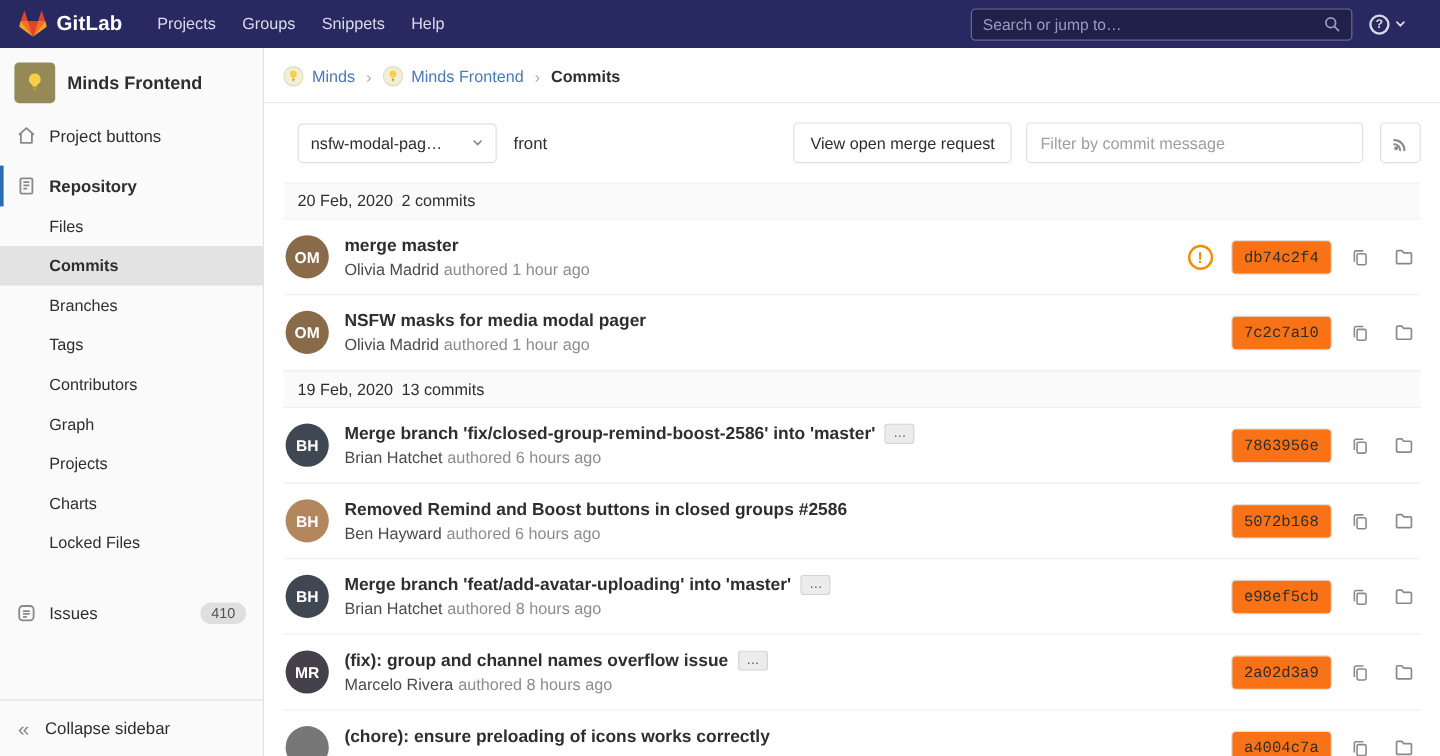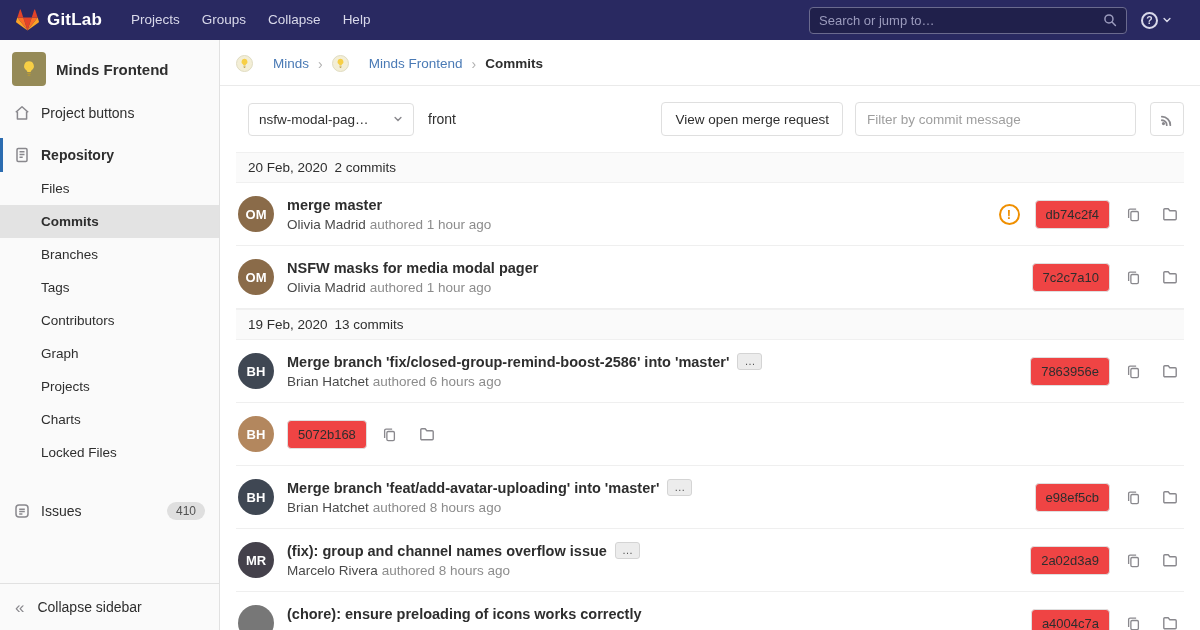--- a/index.html
+++ b/index.html
@@ -37,21 +37,21 @@
   .sub-item{display:block;padding:9px 14px 9px 41px;font-size:13.5px;color:#2e2e2e;}
   .sub-item.active{background:#e3e3e3;font-weight:700;}
   .issues-item{margin-top:24px;}
   .badge{margin-left:auto;background:#dfdfdf;color:#525252;border-radius:10px;padding:2px 9px;font-size:12px;}
   .collapse-btn{margin-top:auto;border-top:1px solid #e1e1e1;height:47px;display:flex;align-items:center;gap:13px;padding:0 15px;font-size:14px;color:#2e2e2e;cursor:pointer;}
   .collapse-glyph{color:#89888d;font-size:17px;line-height:1;}
 
   
   .main{flex:1;display:flex;flex-direction:column;min-width:0;}
   .breadcrumbs{display:flex;align-items:center;gap:9px;padding:15px 16px 13px;border-bottom:1px solid #eaeaea;font-size:13.5px;}
-  .crumb{display:flex;align-items:center;gap:20px;color:#4a7ab5;}
+  .crumb{display:flex;align-items:center;gap:7px;color:#4a7ab5;}
   .crumb.current{color:#2e2e2e;font-weight:600;}
   .crumb-avatar{width:17px;height:17px;border-radius:50%;background:#f3eed6;border:1px solid #e0dcc2;display:flex;align-items:center;justify-content:center;overflow:hidden;}
   .crumb-avatar svg{width:11px;height:11px;}
   .crumb-sep{color:#b0b0b0;font-size:14px;}
 
   .controls{display:flex;align-items:center;padding:16px;gap:14px;}
   .branch-dd{width:166px;height:33px;border:1px solid #dfdfdf;border-radius:4px;background:#fff;display:flex;align-items:center;justify-content:space-between;padding:0 10px;font-size:13.5px;cursor:pointer;gap:6px;margin-left:12px;}
   .branch-label{white-space:nowrap;overflow:hidden;text-overflow:ellipsis;}
   .branch-dd .icon{color:#89888d;flex-shrink:0;}
   .path-label{font-size:14px;}
@@ -66,21 +66,21 @@
   .commit-row{display:flex;align-items:center;gap:13px;padding:13px 0 13px 2px;border-bottom:1px solid #efefef;}
   .c-avatar{width:36px;height:36px;border-radius:50%;flex-shrink:0;display:flex;align-items:center;justify-content:center;color:#fff;font-weight:700;font-size:13px;cursor:pointer;}
   .c-main{flex:1;min-width:0;}
   .c-title{font-weight:700;font-size:14.5px;white-space:nowrap;overflow:hidden;text-overflow:ellipsis;}
   .ellipsis-btn{display:inline-block;margin-left:8px;background:#ececec;border:1px solid #d4d4d4;border-radius:3px;padding:0 6px;font-size:11px;line-height:15px;color:#555;vertical-align:2px;cursor:pointer;font-family:inherit;}
   .c-meta{margin-top:4px;font-size:13.5px;color:#8c8c8c;}
   .c-author{color:#4a4a4a;}
   .c-time{margin-left:4px;}
   .c-right{display:flex;align-items:center;gap:9px;flex-shrink:0;}
   .warn{width:21px;height:21px;border:2px solid #ef8f00;border-radius:50%;color:#ef8f00;font-weight:700;font-size:13px;display:flex;align-items:center;justify-content:center;margin-right:6px;cursor:pointer;line-height:1;}
-  .sha{font-family:Liberation Sans, sans-serif;font-size:13px;border:1px solid #dfdfdf;border-radius:4px;background:#ef4444;padding:6px 10px;color:#2e2e2e;cursor:pointer;}
+  .sha{font-family:Liberation Mono, monospace;font-size:13px;border:1px solid #dfdfdf;border-radius:4px;background:#f97316;padding:6px 10px;color:#2e2e2e;cursor:pointer;}
   .icon-btn{width:28px;height:28px;display:flex;align-items:center;justify-content:center;background:none;border:none;cursor:pointer;}
 </style>
 </head>
 <body>
 
 <nav class="navbar">
   <a class="brand">
     <span class="icon">
         <svg viewBox="0 0 36 36" width="23" height="23">
           <path d="M18 33.7l6.6-20.3H11.4L18 33.7z" fill="#e24329"></path>
@@ -90,21 +90,21 @@
           <path d="M18 33.7l6.6-20.3h9.3L18 33.7z" fill="#fc6d26"></path>
           <path d="M33.9 13.4l2 6.2c.2.6 0 1.2-.5 1.6L18 33.7l15.9-20.3z" fill="#fca326"></path>
           <path d="M33.9 13.4h-9.3l4-12.3c.2-.6 1.1-.6 1.3 0l4 12.3z" fill="#e24329"></path>
         </svg>
       </span>
     <span class="brand-text">GitLab</span>
   </a>
   <div class="nav-links">
       <a class="nav-link">Projects</a>
       <a class="nav-link">Groups</a>
-      <a class="nav-link">Collapse</a>
+      <a class="nav-link">Snippets</a>
       <a class="nav-link">Help</a>
     </div>
   <div class="search-box">
     <input placeholder="Search or jump to…" style="">
     <span class="icon">
         <svg viewBox="0 0 16 16" width="14" height="14" fill="none" stroke="#9b9bbd" stroke-width="1.7" stroke-linecap="round">
           <circle cx="6.8" cy="6.8" r="4.6"></circle>
           <path d="M10.3 10.3l3.9 3.9"></path>
         </svg>
       </span>
@@ -310,20 +310,24 @@
               <span class="icon">
                 <svg viewBox="0 0 16 16" width="16" height="16" fill="none" stroke="#89888d" stroke-width="1.4" stroke-linejoin="round">
                   <path d="M1.8 3.8a1 1 0 011-1h3.4l1.6 1.9h5.4a1 1 0 011 1v7a1 1 0 01-1 1H2.8a1 1 0 01-1-1v-8.9z"></path>
                 </svg>
               </span>
             </button>
           </div>
         </div>
         <div class="commit-row">
           <span class="c-avatar" style="background: rgb(179, 135, 94);">BH</span>
+          <div class="c-main">
+            <div class="c-title"><a>Removed Remind and Boost buttons in closed groups #2586</a></div>
+            <div class="c-meta"><a class="c-author">Ben Hayward</a><span class="c-time">authored 6 hours ago</span></div>
+          </div>
           <div class="c-right">
             <a class="sha">5072b168</a>
             <button class="icon-btn">
               <span class="icon">
                 <svg viewBox="0 0 16 16" width="15" height="15" fill="none" stroke="#89888d" stroke-width="1.4">
                   <rect x="5.2" y="4.8" width="8" height="9.7" rx="1.4"></rect>
                   <path d="M10.8 2.2H4.3A1.5 1.5 0 002.8 3.7v8.1"></path>
                 </svg>
               </span>
             </button>

